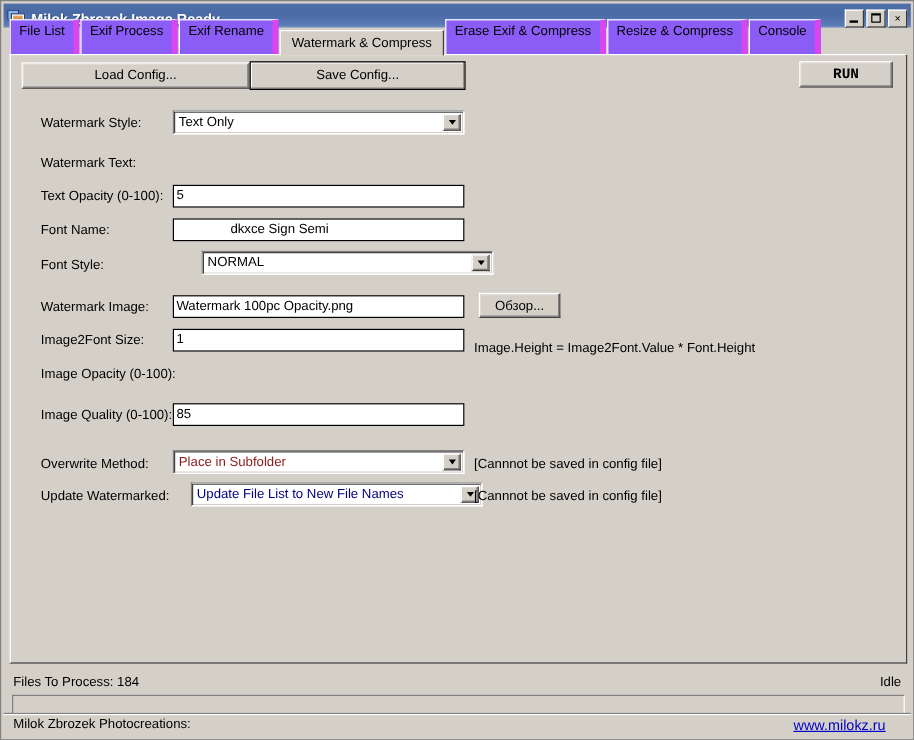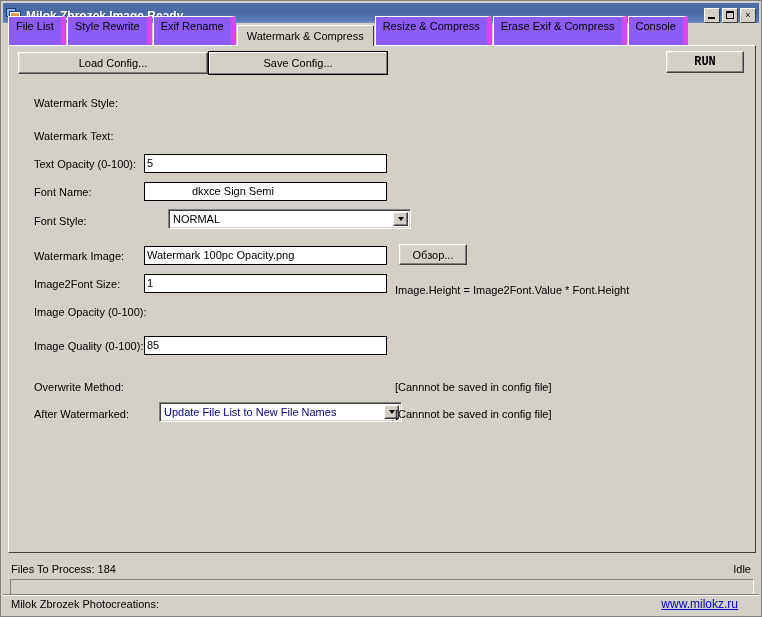--- a/index.html
+++ b/index.html
@@ -306,35 +306,41 @@
           <span class="box"></span>
         </div>
       <div class="win-btn btn-close">
         <span class="g">×</span>
       </div>
     </div>
   </div>
 
   <div class="tabstrip">
     <div class="tab">File List</div>
-    <div class="tab">Style Rewrite</div>
+    <div class="tab">Exif Process</div>
     <div class="tab">Exif Rename</div>
     <div class="tab active">Watermark &amp; Compress</div>
+    <div class="tab">Erase Exif &amp; Compress</div>
     <div class="tab">Resize  &amp; Compress</div>
-    <div class="tab">Erase Exif &amp; Compress</div>
     <div class="tab">Console</div>
   </div>
 
   <div class="tabpanel">
 
     <div class="btn3d" style="left:9px; top:6px; width:190px; height:22px;">Load Config...</div>
     <div class="btn3d focused" style="left:199px; top:5px; width:180px; height:24px;">Save Config...</div>
     <div class="btn3d" style="left:657px; top:5px; width:78px; height:22px; font-weight:bold; font-family:'Liberation Mono', monospace; font-size:12px;">RUN</div>
 
     <div class="lbl" style="left:25px; top:50px;">Watermark Style:</div>
+    <div class="combo" style="left:135px; top:46px; width:243px; height:20px;">
+      <div class="ctext">Text Only</div>
+      <div class="carrow">
+          <span class="tri"></span>
+        </div>
+    </div>
 
     <div class="lbl" style="left:25px; top:83px;">Watermark Text:</div>
 
     <div class="lbl" style="left:25px; top:111px;">Text Opacity (0-100):</div>
     <div class="field" style="left:135px; top:108px; width:243px; height:19px; line-height:17px;">5</div>
 
     <div class="lbl" style="left:25px; top:139px;">Font Name:</div>
     <div class="field" style="left:135px; top:136px; width:243px; height:19px; line-height:17px;padding-left:47px;">dkxce Sign Semi</div>
 
     <div class="lbl" style="left:25px; top:168px;">Font Style:</div>
@@ -352,23 +358,29 @@
     <div class="lbl" style="left:25px; top:231px;">Image2Font Size:</div>
     <div class="field" style="left:135px; top:228px; width:243px; height:19px; line-height:17px;">1</div>
     <div class="lbl" style="left:386px; top:237px;">Image.Height = Image2Font.Value * Font.Height</div>
 
     <div class="lbl" style="left:25px; top:259px;">Image Opacity (0-100):</div>
 
     <div class="lbl" style="left:25px; top:293px;">Image Quality (0-100):</div>
     <div class="field" style="left:135px; top:290px; width:243px; height:19px; line-height:17px;">85</div>
 
     <div class="lbl" style="left:25px; top:334px;">Overwrite Method:</div>
+    <div class="combo" style="left:135px; top:329px; width:243px; height:20px;">
+      <div class="ctext" style="color:#8B1A1A;">Place in Subfolder</div>
+      <div class="carrow">
+          <span class="tri"></span>
+        </div>
+    </div>
     <div class="lbl" style="left:386px; top:334px;">[Cannnot be saved in config file]</div>
 
-    <div class="lbl" style="left:25px; top:361px;">After Watermarked:</div>
+    <div class="lbl" style="left:25px; top:361px;">Update Watermarked:</div>
     <div class="combo" style="left:150px; top:356px; width:243px; height:20px;">
       <div class="ctext" style="color:#000080;">Update File List to New File Names</div>
       <div class="carrow">
           <span class="tri"></span>
         </div>
     </div>
     <div class="lbl" style="left:386px; top:361px;">[Cannnot be saved in config file]</div>
 
   </div>
 

